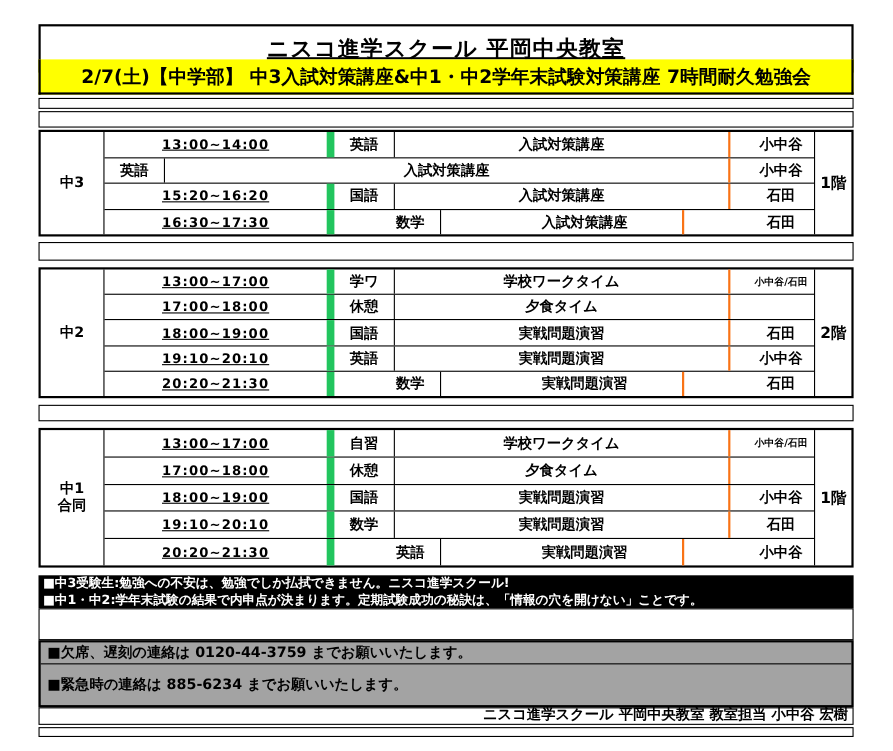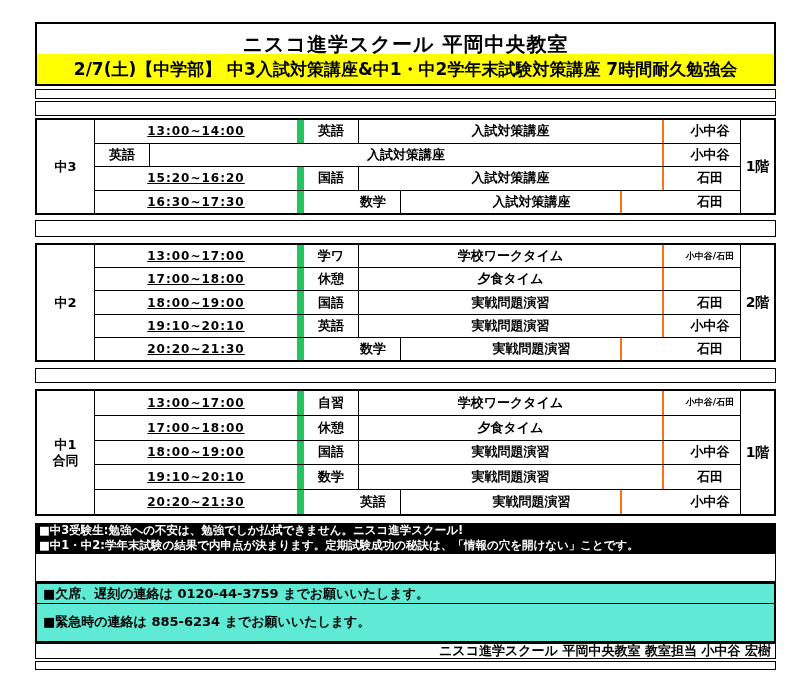--- a/index.html
+++ b/index.html
@@ -12,21 +12,21 @@
     position: relative;
     overflow: hidden;
   }
   .abs { position: absolute; left: 35px; width: 741px; }
 
   
   #title-box {
     top: 22px; height: 44px;
     border: 2px solid #000;
     display: flex; align-items: center; justify-content: center;
-    font-size: 20px; letter-spacing: 1px;
+    font-size: 20px; letter-spacing: 1px; text-decoration: underline;
   }
   #event-banner {
     top: 54px; height: 32px;
     border: 2px solid #000; border-top: none;
     background: #FFFF00;
     display: flex; align-items: center; justify-content: center;
     font-size: 17px; white-space: nowrap;
   }
 
   
@@ -71,21 +71,21 @@
     background: #000000; color: #FFFFFF;
     font-size: 11.5px; line-height: 15px;
     padding: 0 4px;
     display: flex; flex-direction: column; justify-content: center;
     white-space: nowrap; overflow: hidden;
   }
 
   #empty-box { top: 553px; height: 29px; border: 1px solid #000; }
 
   
-  #contact-box { top: 582px; height: 61px; border: 2px solid #000; background: #5eead4; }
+  #contact-box { top: 582px; height: 61px; border: 2px solid #000; background: #a3a3a3; }
   #contact-box .contact-row { font-size: 13px; padding-left: 6px; white-space: nowrap; }
   #contact-absence { height: 20px; line-height: 19px; border-bottom: 1px solid #000; }
   #contact-emergency { padding-top: 9px; }
 
   
   #footer-row {
     top: 643px; height: 16px;
     border: 1px solid #000;
     font-size: 13px; line-height: 14px;
     text-align: right; padding-right: 4px; white-space: nowrap;

